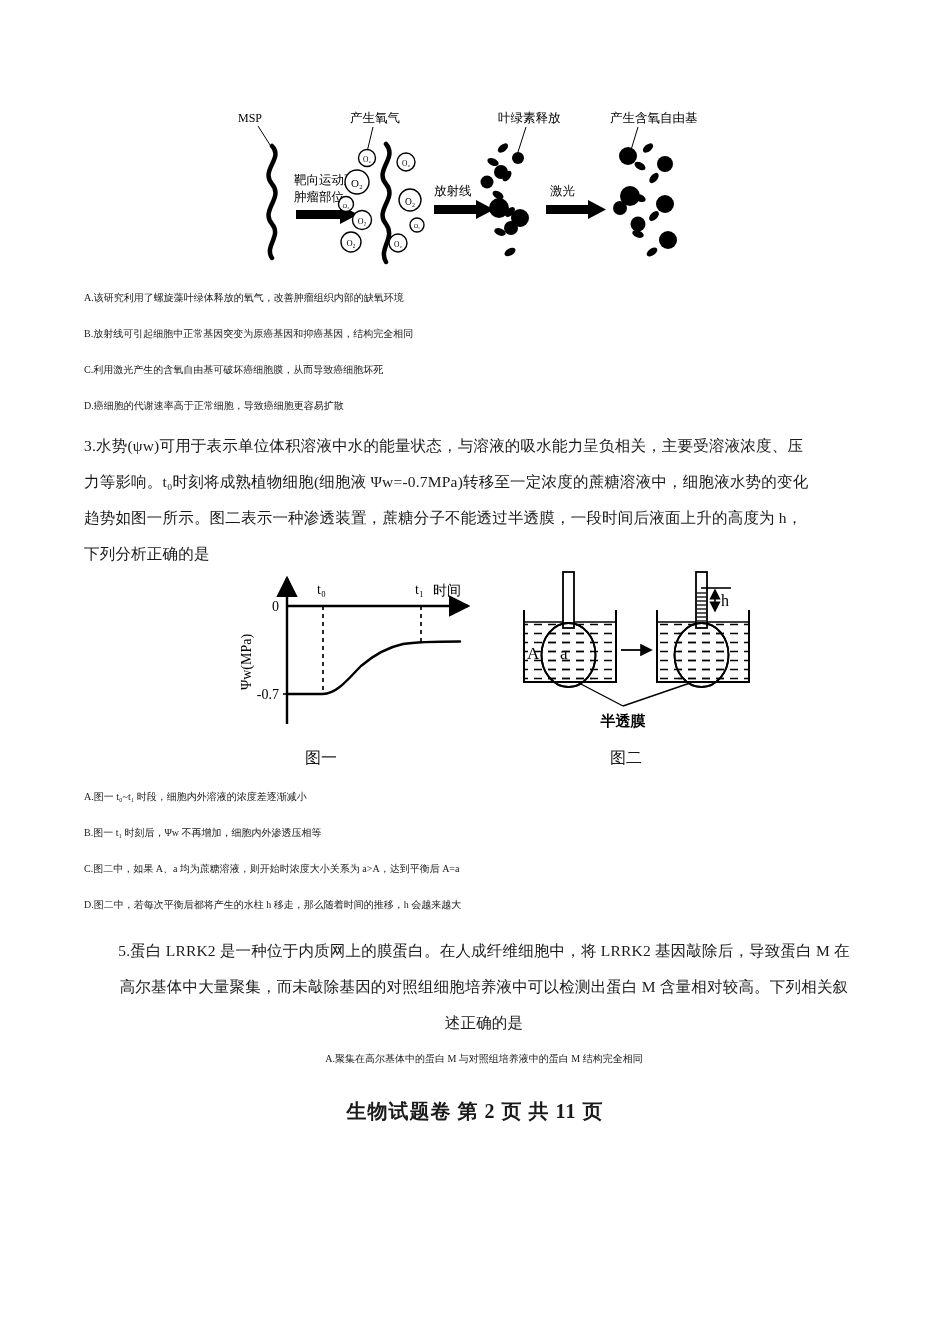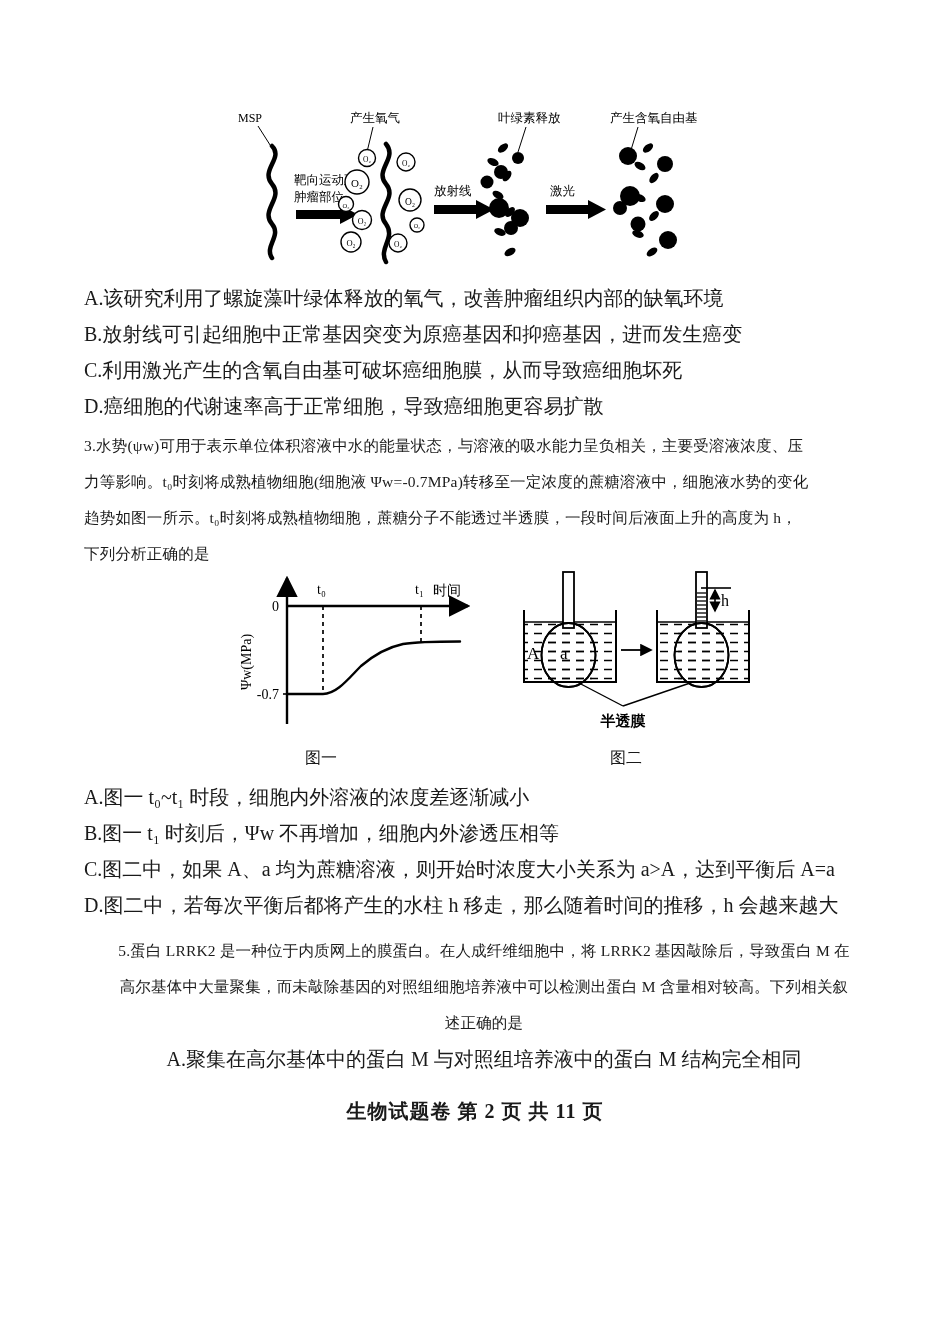--- a/index.html
+++ b/index.html
@@ -18,21 +18,21 @@
   .figure-top svg { display:block; }
 
   
   .txt-block { position:absolute; left:84px; width:800px; }
   .line {
     font-size:15.5px;
     line-height:36px;
     letter-spacing:0.2px;
     white-space:nowrap;
   }
-  .opt { font-size:20px; line-height:36px; white-space:nowrap; }
+  .opt { font-size:10px; line-height:36px; white-space:nowrap; }
 
   
   .figrow { position:absolute; left:0; top:566px; width:950px; height:210px; }
   .fig1 { position:absolute; left:225px; top:0; }
   .fig2 { position:absolute; left:505px; top:0; }
   .figcap {
     position:absolute; font-size:16px;
     font-family:"Liberation Serif","DejaVu Serif",serif;
   }
   .cap1 { left:305px; top:748px; }
@@ -147,29 +147,29 @@
         <circle cx="410" cy="108" r="7"></circle>
         <circle cx="455" cy="104" r="9"></circle>
         <circle cx="428" cy="124" r="7.5"></circle>
         <circle cx="458" cy="140" r="9"></circle>
       </g>
     </svg>
   </div>
 
   <div class="txt-block" style="top:280px;">
     <div class="opt">A.该研究利用了螺旋藻叶绿体释放的氧气，改善肿瘤组织内部的缺氧环境</div>
-    <div class="opt">B.放射线可引起细胞中正常基因突变为原癌基因和抑癌基因，进而发生癌变</div>
+    <div class="opt">B.放射线可引起细胞中正常基因突变为原癌基因和抑癌基因，结构完全相同</div>
     <div class="opt">C.利用激光产生的含氧自由基可破坏癌细胞膜，从而导致癌细胞坏死</div>
     <div class="opt">D.癌细胞的代谢速率高于正常细胞，导致癌细胞更容易扩散</div>
   </div>
 
   <div class="txt-block" style="top:428px;">
     <div class="line">3.水势(ψw)可用于表示单位体积溶液中水的能量状态，与溶液的吸水能力呈负相关，主要受溶液浓度、压</div>
     <div class="line">力等影响。t₀时刻将成熟植物细胞(细胞液 Ψw=-0.7MPa)转移至一定浓度的蔗糖溶液中，细胞液水势的变化</div>
-    <div class="line">趋势如图一所示。t₀时刻将成熟植物细胞，蔗糖分子不能透过半透膜，一段时间后液面上升的高度为 h，</div>
+    <div class="line">趋势如图一所示。图二表示一种渗透装置，蔗糖分子不能透过半透膜，一段时间后液面上升的高度为 h，</div>
     <div class="line">下列分析正确的是</div>
   </div>
 
   <div class="figrow">
 
     <div class="fig1">
       <svg width="265" height="180" viewBox="0 0 265 180" xmlns="http://www.w3.org/2000/svg">
         <defs>
           <marker id="ax" markerWidth="9" markerHeight="9" refX="8" refY="4.5" orient="auto">
             <polygon points="0,0 9,4.5 0,9" fill="#000"></polygon>

